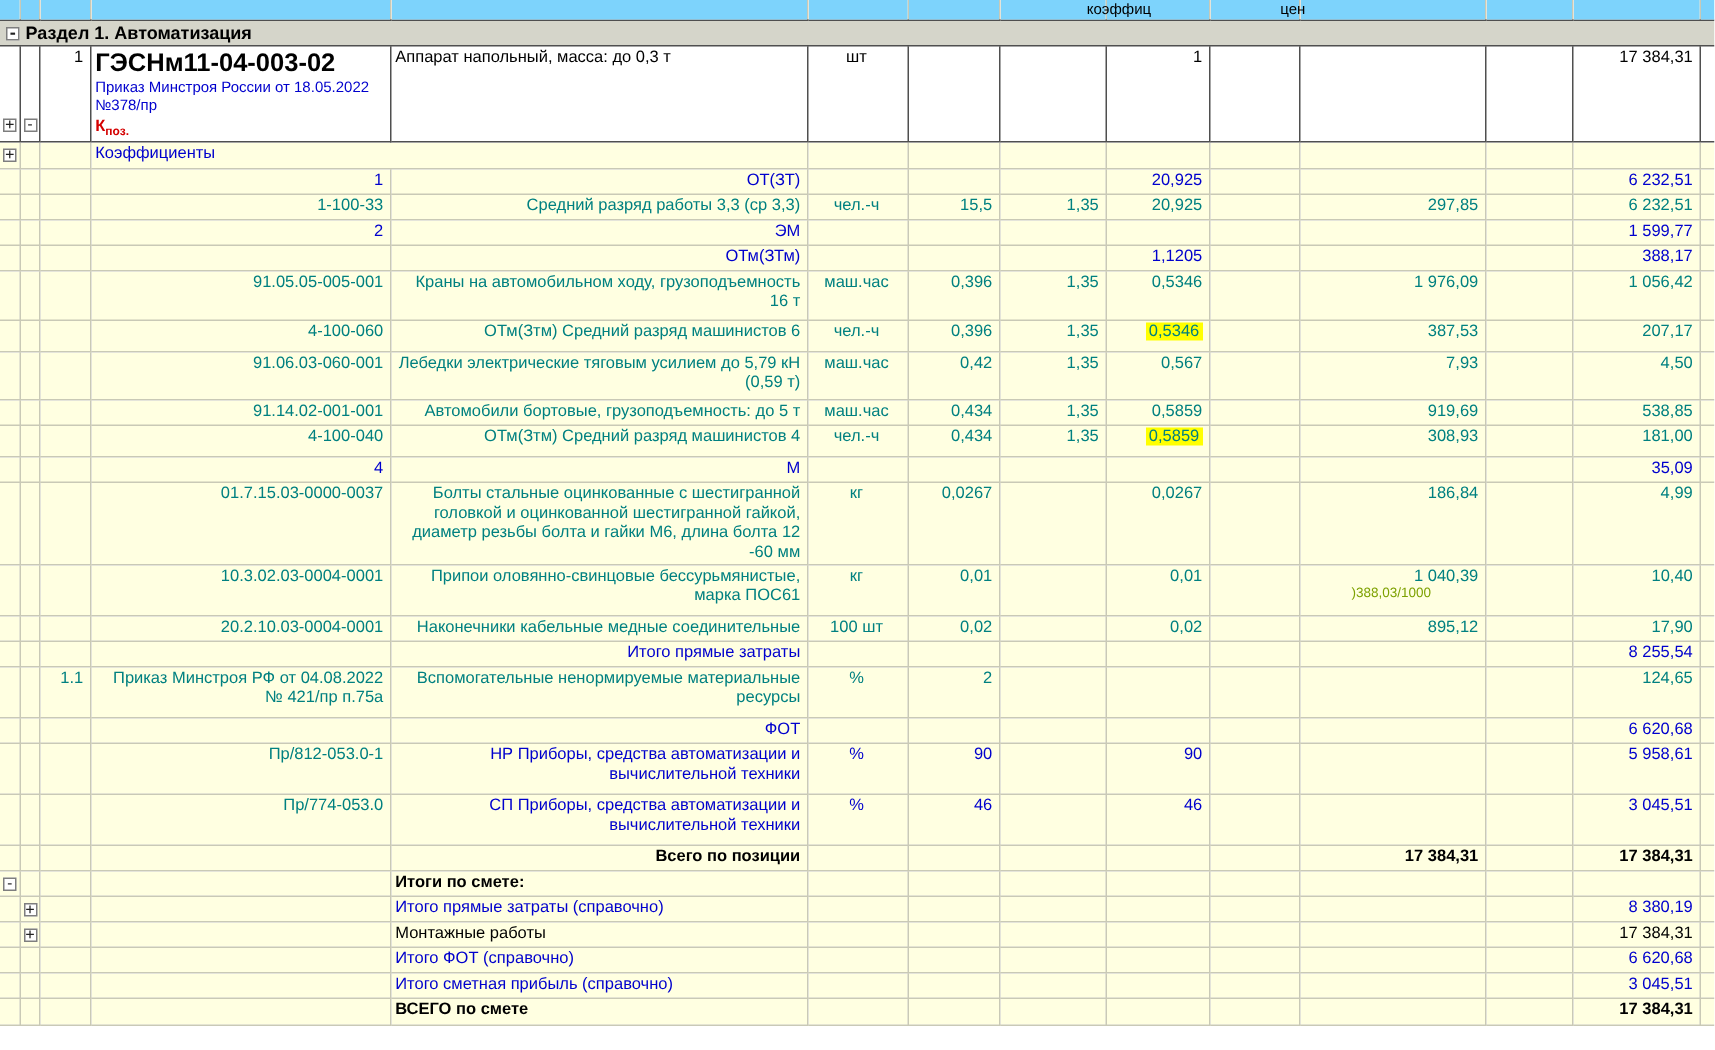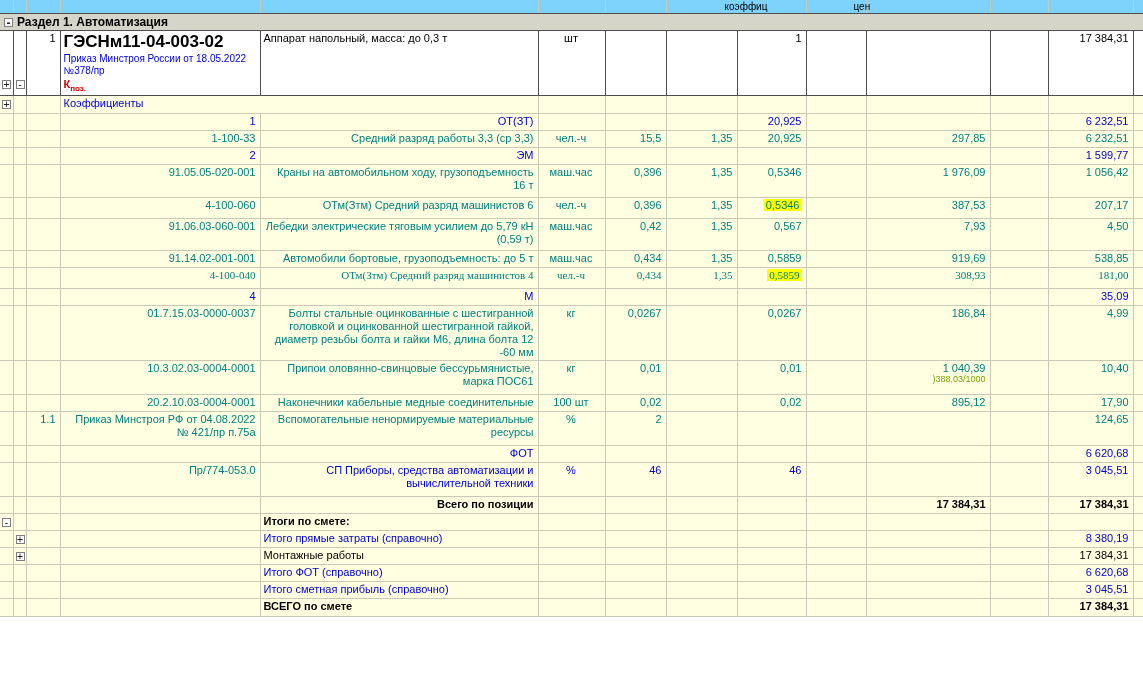--- a/index.html
+++ b/index.html
@@ -35,21 +35,21 @@
     font-family:"DejaVu Sans Mono",monospace;cursor:pointer;
   }
   td.expc{padding:2px 1px 1px 2px;}
   td.expb{vertical-align:bottom;padding-bottom:4px;}
   .code-main{font-weight:bold;font-size:17px;}
   .order{color:var(--blue);font-size:10px;line-height:1.2;margin-top:1px;}
   .kpos{margin-top:1px;}
   .kpos .kk{color:var(--red);font-weight:bold;font-size:11px;}
   .kpos .ks{color:var(--red);font-size:8px;font-weight:bold;vertical-align:sub;}
   .hl{background:var(--hl);padding:0 2px;}
-  .psub{font-size:9px;color:var(--olive);text-align:right;white-space:nowrap;line-height:1.1;}
+  .psub{font-size:9px;color:var(--olive);text-align:center;white-space:nowrap;line-height:1.1;}
   .sect .title{vertical-align:middle;margin-left:4px;}
   .sect .exp{vertical-align:middle;}
 </style>
 </head>
 <body>
 
 <table>
   <colgroup>
     <col style="width:13px">
       <col style="width:13px">
@@ -168,25 +168,41 @@
         <td class="ac c-blue"></td>
         <td class="ar c-blue"></td>
         <td class="ar c-blue"></td>
         <td class="ar c-blue"></td>
         <td></td>
         <td class="ar c-blue"></td>
         <td></td>
         <td class="ar c-blue">1 599,77</td>
         <td class="last"></td>
       </tr>
+      <tr style="height: 17px;">
+        <td class="expc"></td>
+        <td class="expc"></td>
+        <td class="ar c-blue"></td>
+        <td class="ar c-blue"></td>
+        <td class="ar c-blue">ОТм(ЗТм)</td>
+        <td class="ac c-blue"></td>
+        <td class="ar c-blue"></td>
+        <td class="ar c-blue"></td>
+        <td class="ar c-blue">1,1205</td>
+        <td></td>
+        <td class="ar c-blue"></td>
+        <td></td>
+        <td class="ar c-blue">388,17</td>
+        <td class="last"></td>
+      </tr>
       <tr style="height: 33px;">
         <td class="expc"></td>
         <td class="expc"></td>
         <td class="ar c-teal"></td>
-        <td class="ar c-teal">91.05.05-020-001</td>
+        <td class="ar c-teal">91.05.05-005-001</td>
         <td class="ar c-teal">Краны на автомобильном ходу, грузоподъемность 16 т</td>
         <td class="ac c-teal">маш.час</td>
         <td class="ar c-teal">0,396</td>
         <td class="ar c-teal">1,35</td>
         <td class="ar c-teal">0,5346</td>
         <td></td>
         <td class="ar c-teal">
           <div>1 976,09</div>
         </td>
         <td></td>
@@ -240,21 +256,21 @@
         <td class="ar c-teal">1,35</td>
         <td class="ar c-teal">0,5859</td>
         <td></td>
         <td class="ar c-teal">
           <div>919,69</div>
         </td>
         <td></td>
         <td class="ar c-teal">538,85</td>
         <td class="last"></td>
       </tr>
-      <tr style="height: 21px; font-family: Liberation Serif, serif;">
+      <tr style="height: 21px;">
         <td class="expc"></td>
         <td class="expc"></td>
         <td class="ar c-teal"></td>
         <td class="ar c-teal">4-100-040</td>
         <td class="ar c-teal">ОТм(Зтм) Средний разряд машинистов 4</td>
         <td class="ac c-teal">чел.-ч</td>
         <td class="ar c-teal">0,434</td>
         <td class="ar c-teal">1,35</td>
         <td class="ar c-teal"><span class="hl">0,5859</span></td>
         <td></td>
@@ -329,20 +345,36 @@
         <td class="ar c-teal"></td>
         <td class="ar c-teal">0,02</td>
         <td></td>
         <td class="ar c-teal">
           <div>895,12</div>
         </td>
         <td></td>
         <td class="ar c-teal">17,90</td>
         <td class="last"></td>
       </tr>
+      <tr style="height: 17px;">
+        <td class="expc"></td>
+        <td class="expc"></td>
+        <td class="ar c-blue"></td>
+        <td class="ar c-blue"></td>
+        <td class="ar c-blue">Итого прямые затраты</td>
+        <td class="ac c-blue"></td>
+        <td class="ar c-blue"></td>
+        <td class="ar c-blue"></td>
+        <td class="ar c-blue"></td>
+        <td></td>
+        <td class="ar c-blue"></td>
+        <td></td>
+        <td class="ar c-blue">8 255,54</td>
+        <td class="last"></td>
+      </tr>
       <tr style="height: 34px;">
         <td class="expc"></td>
         <td class="expc"></td>
         <td class="ar c-teal">1.1</td>
         <td class="ar c-teal">Приказ Минстроя РФ от 04.08.2022 № 421/пр п.75а</td>
         <td class="ar c-teal">Вспомогательные ненормируемые материальные ресурсы</td>
         <td class="ac c-teal">%</td>
         <td class="ar c-teal">2</td>
         <td class="ar c-teal"></td>
         <td class="ar c-teal"></td>
@@ -365,20 +397,36 @@
         <td></td>
         <td class="ar c-blue"></td>
         <td></td>
         <td class="ar c-blue">6 620,68</td>
         <td class="last"></td>
       </tr>
       <tr style="height: 34px;">
         <td class="expc"></td>
         <td class="expc"></td>
         <td class="ar c-blue"></td>
+        <td class="ar c-teal">Пр/812-053.0-1</td>
+        <td class="ar c-blue">НР Приборы, средства автоматизации и вычислительной техники</td>
+        <td class="ac c-blue">%</td>
+        <td class="ar c-blue">90</td>
+        <td class="ar c-blue"></td>
+        <td class="ar c-blue">90</td>
+        <td></td>
+        <td class="ar c-blue"></td>
+        <td></td>
+        <td class="ar c-blue">5 958,61</td>
+        <td class="last"></td>
+      </tr>
+      <tr style="height: 34px;">
+        <td class="expc"></td>
+        <td class="expc"></td>
+        <td class="ar c-blue"></td>
         <td class="ar c-teal">Пр/774-053.0</td>
         <td class="ar c-blue">СП Приборы, средства автоматизации и вычислительной техники</td>
         <td class="ac c-blue">%</td>
         <td class="ar c-blue">46</td>
         <td class="ar c-blue"></td>
         <td class="ar c-blue">46</td>
         <td></td>
         <td class="ar c-blue"></td>
         <td></td>
         <td class="ar c-blue">3 045,51</td>

